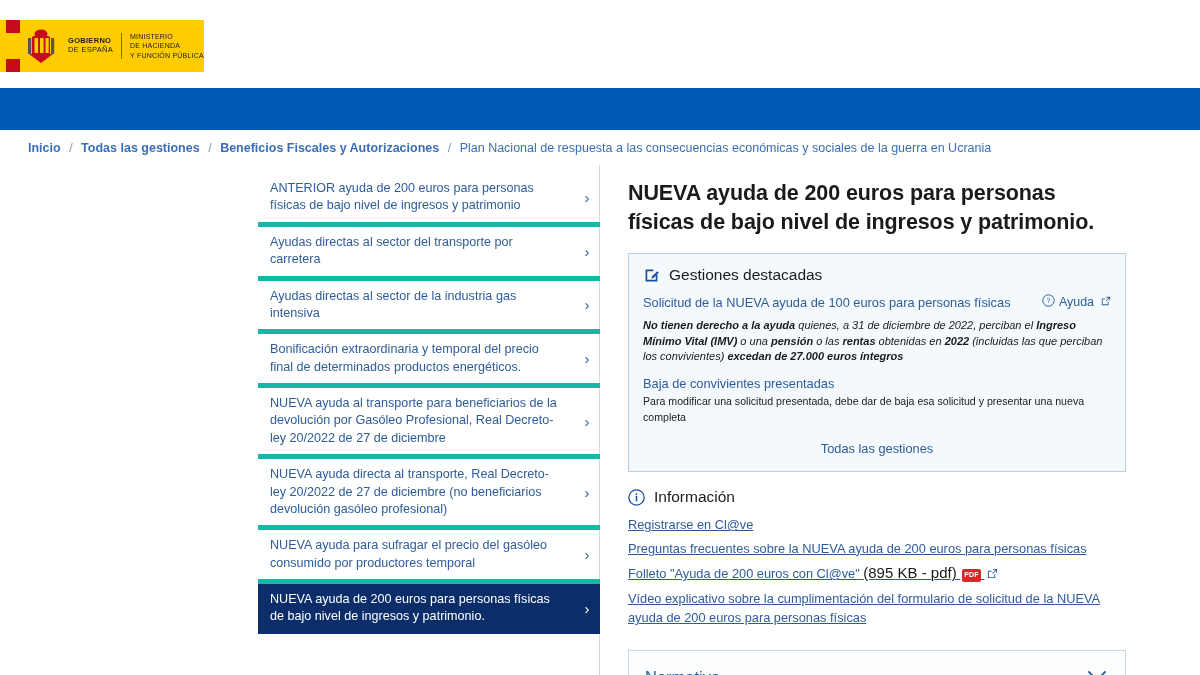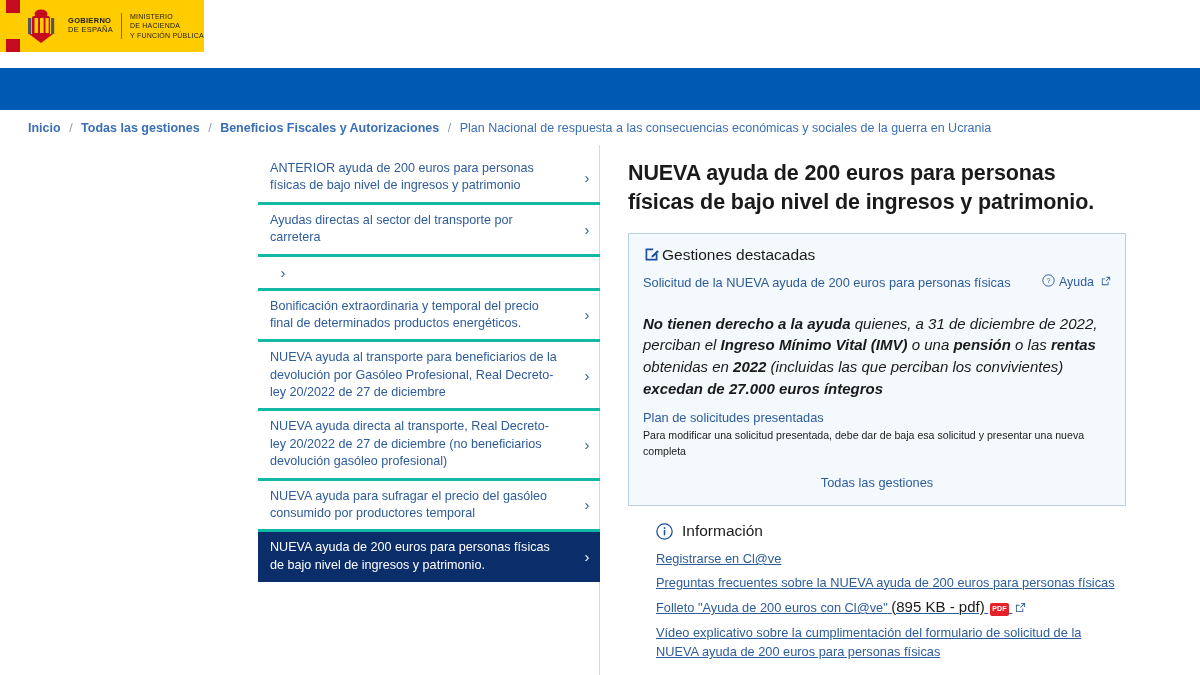--- a/index.html
+++ b/index.html
@@ -14,20 +14,21 @@
     color: #1a1a1a;
     overflow: hidden;
   }
 
   
   .gov-header {
     height: 68px;
     background: #ffffff;
     display: flex;
     align-items: flex-start;
+    margin-top: 20px;
   }
   .gov-brand {
     display: flex;
     align-items: center;
     height: 52px;
     background: #ffcc00;
     width: 204px;
     box-sizing: border-box;
     padding-left: 6px;
   }
@@ -128,21 +129,21 @@
   }
 
   
   .nav-list {
     margin-left: 258px;
     width: 342px;
   }
   .nav-item {
     display: flex;
     align-items: center;
-    border-bottom: 3px solid #14b8a6;
+    border-bottom: 5px solid #14b8a6;
     padding: 7px 0 7px 12px;
     min-height: 34px;
     box-sizing: border-box;
     cursor: pointer;
   }
   .nav-item .label {
     flex: 1;
     font-size: 12.6px;
     line-height: 1.38;
     color: #2e5c9a;
@@ -174,22 +175,22 @@
   }
 
   .card {
     border: 1px solid #b9cfe4;
     background: #f4f9fd;
     padding: 12px 14px 14px 14px;
     box-sizing: border-box;
   }
   .card-head {
     display: flex;
-    align-items: flex-start;
-    gap: 2px;
+    align-items: center;
+    gap: 9px;
     margin-bottom: 10px;
   }
   .card-head .title {
     font-size: 15.5px;
     color: #1a1a1a;
   }
   .icon-pen svg, .icon-info svg, .icon-help svg { display: block; }
 
   .row-link {
     display: flex;
@@ -208,41 +209,41 @@
     display: flex;
     align-items: center;
     gap: 4px;
     white-space: nowrap;
     color: #2e5c9a;
     font-size: 12.4px;
     text-decoration: none;
     cursor: pointer;
   }
   .note {
-    font-size: 15px;
+    font-size: 11px;
     line-height: 1.44;
     font-style: italic;
     color: #1a1a1a;
-    margin: 21px 0 9px 0;
+    margin: 6px 0 9px 0;
   }
   .note b { font-style: italic; }
   .sub-note {
     font-size: 10.6px;
     line-height: 1.44;
     color: #1a1a1a;
     margin: 2px 0 0 0;
   }
   .mt8 { margin-top: 9px; }
   .all-link-wrap {
     text-align: center;
     margin-top: 14px;
   }
 
   
-  .info-section { margin-top: 16px; margin-left: 28px; }
+  .info-section { margin-top: 16px; }
   .info-head {
     display: flex;
     align-items: center;
     gap: 9px;
     margin-bottom: 9px;
   }
   .info-head .title {
     font-size: 15.5px;
     color: #1a1a1a;
   }
@@ -346,20 +347,21 @@
         <span class="label">ANTERIOR ayuda de 200 euros para personas físicas de bajo nivel de ingresos y patrimonio</span>
         <span class="chev">›</span>
       </div>
 
       <div class="nav-item">
         <span class="label">Ayudas directas al sector del transporte por carretera</span>
         <span class="chev">›</span>
       </div>
 
       <div class="nav-item">
+        <span class="label">Ayudas directas al sector de la industria gas intensiva</span>
         <span class="chev">›</span>
       </div>
 
       <div class="nav-item">
         <span class="label">Bonificación extraordinaria y temporal del precio final de determinados productos energéticos.</span>
         <span class="chev">›</span>
       </div>
 
       <div class="nav-item">
         <span class="label">NUEVA ayuda al transporte para beneficiarios de la devolución por Gasóleo Profesional, Real Decreto-ley 20/2022 de 27 de diciembre</span>
@@ -393,21 +395,21 @@
         <span class="icon-pen">
           <svg width="17" height="17" viewBox="0 0 20 20">
             <path d="M3 3 h9 v2 H5 v10 h10 V9 h2 v8 H3 Z" fill="#1a4f9c"></path>
             <path d="M10.5 11.2 L16.8 4.9 L18.6 6.7 L12.3 13 L9.8 13.6 Z" fill="#1a4f9c"></path>
           </svg>
         </span>
         <span class="title">Gestiones destacadas</span>
       </div>
 
       <div class="row-link">
-        <a class="link" href="#">Solicitud de la NUEVA ayuda de 200 euros para personas físicas</a>
+        <a class="link" href="#">Solicitud de la NUEVA ayuda de 100 euros para personas físicas</a>
         <a class="help-link" href="#">
           <span>
             <svg width="13" height="13" viewBox="0 0 16 16">
               <circle cx="8" cy="8" r="7" fill="none" stroke="#2e5c9a" stroke-width="1.2"></circle>
               <text x="8" y="11.5" font-size="9" text-anchor="middle" fill="#2e5c9a" font-family="Liberation Sans, sans-serif">?</text>
             </svg>
           </span>
           <span>Ayuda</span>
           <span class="ext">
             <svg width="10" height="10" viewBox="0 0 12 12">
@@ -417,21 +419,21 @@
           </span>
         </a>
       </div>
 
       <p class="note">
         <b>No tienen derecho a la ayuda</b><span> quienes, a 31 de diciembre de 2022, perciban el </span><b>Ingreso Mínimo Vital (IMV)</b><span> o una </span><b>pensión</b><span> o las </span><b>rentas</b><span> obtenidas en </span><b>2022</b><span> (incluidas las que perciban los convivientes) </span><b>excedan de 27.000 euros íntegros</b>
       </p>
 
 
       <div class="mt8">
-        <a class="link" href="#">Plan de solicitudes presentadas</a>
+        <a class="link" href="#">Baja de convivientes presentadas</a>
         <p class="sub-note">Para modificar una solicitud presentada, debe dar de baja esa solicitud y presentar una nueva completa</p>
       </div>
 
       <div class="all-link-wrap">
         <a class="link" href="#">Todas las gestiones</a>
       </div>
     </div>
 
     <div class="info-section">
       <div class="info-head">

